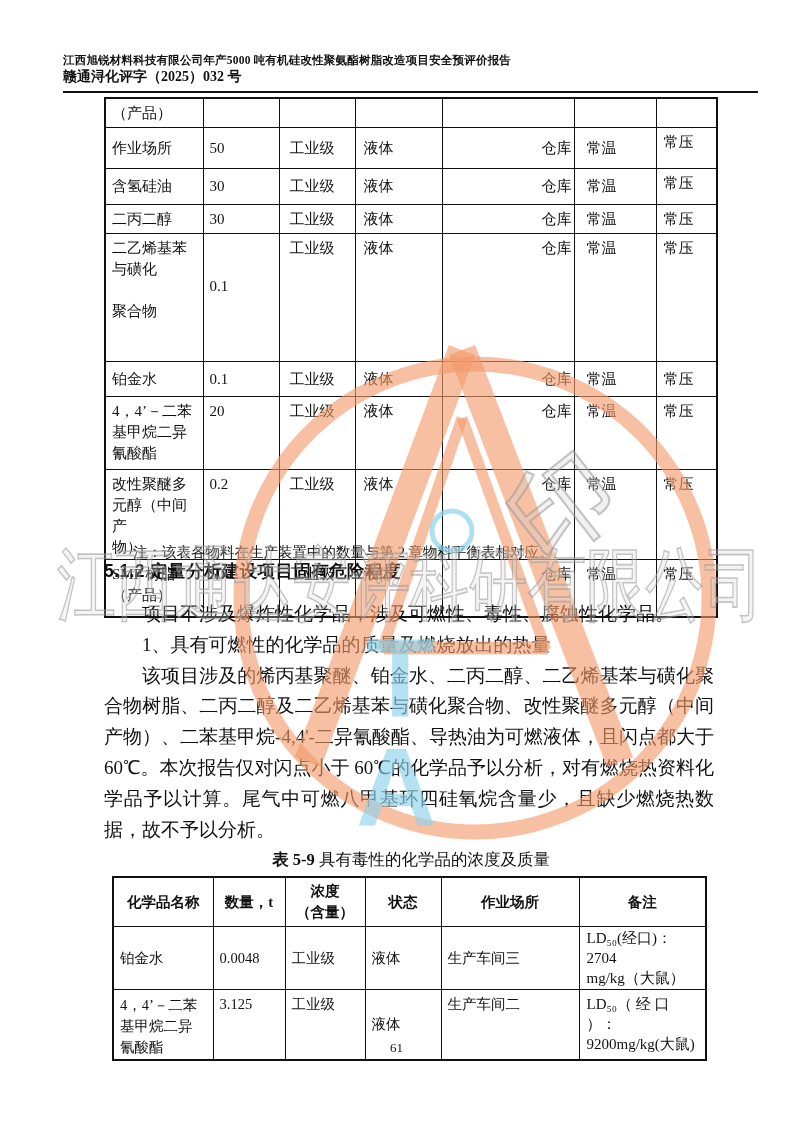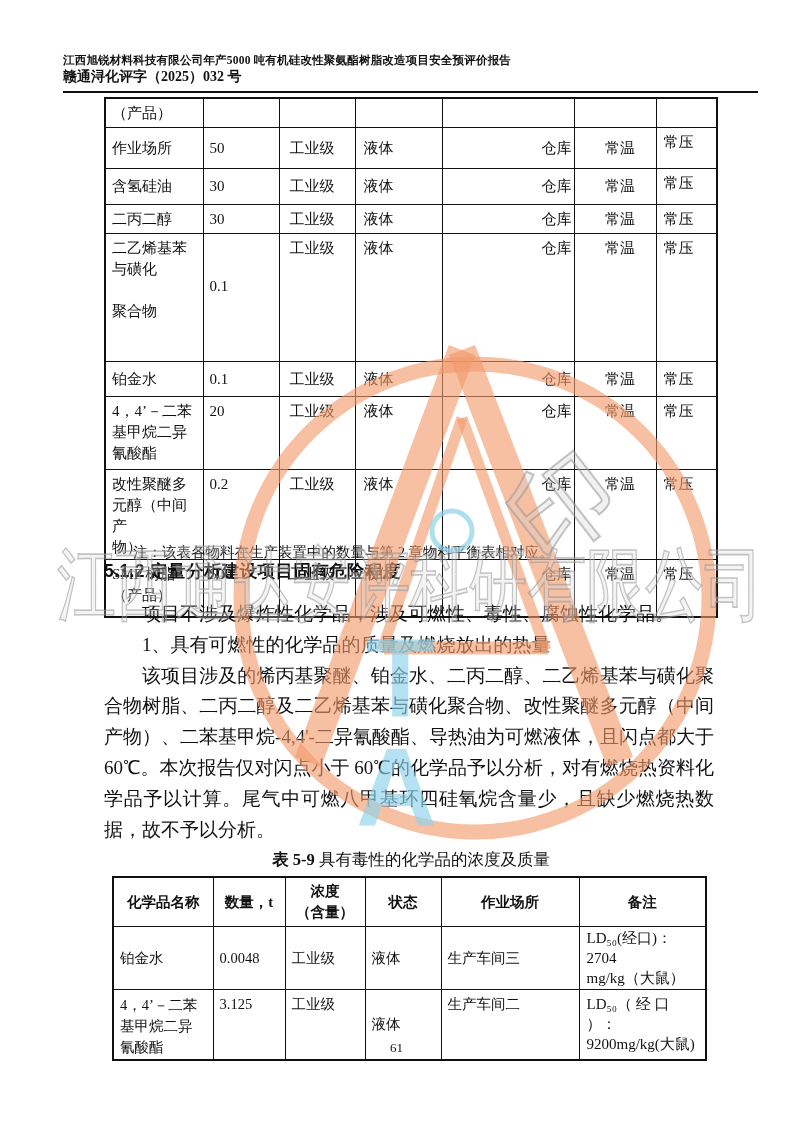--- a/index.html
+++ b/index.html
@@ -30,21 +30,21 @@
     white-space:pre-line;
     overflow:hidden;
     line-height:21px;
     vertical-align:middle;
     padding:1px 2px 1px 6px;
   }
   .t1{position:absolute;left:104px;top:97px;width:614px;border:2px solid #111;}
   .t1 .c-grade{padding-left:10px;}
   .t1 .c-state{padding-left:8px;}
   .t1 .c-place{padding-left:20px;text-align:right;}
-  .t1 .c-temp{padding-left:12px;text-align:center;}
+  .t1 .c-temp{padding-left:12px;}
   .t1 .c-press{padding-left:7px;}
   .t1 tr.rh0 td{height:26px;}
   .t1 tr.rh1 td{height:35px;}
   .t1 tr.rh2 td{height:30px;}
   .t1 tr.rh3 td{height:26px;}
   .t1 tr.rh4 td{height:84px;margin-top:20px;}
   .t1 tr.rh5 td{height:32px;}
   .t1 tr.rh6 td{height:67px;}
   .t1 tr.rh7 td{height:64px;}
   .t1 tr.rh8 td{height:51px;}

